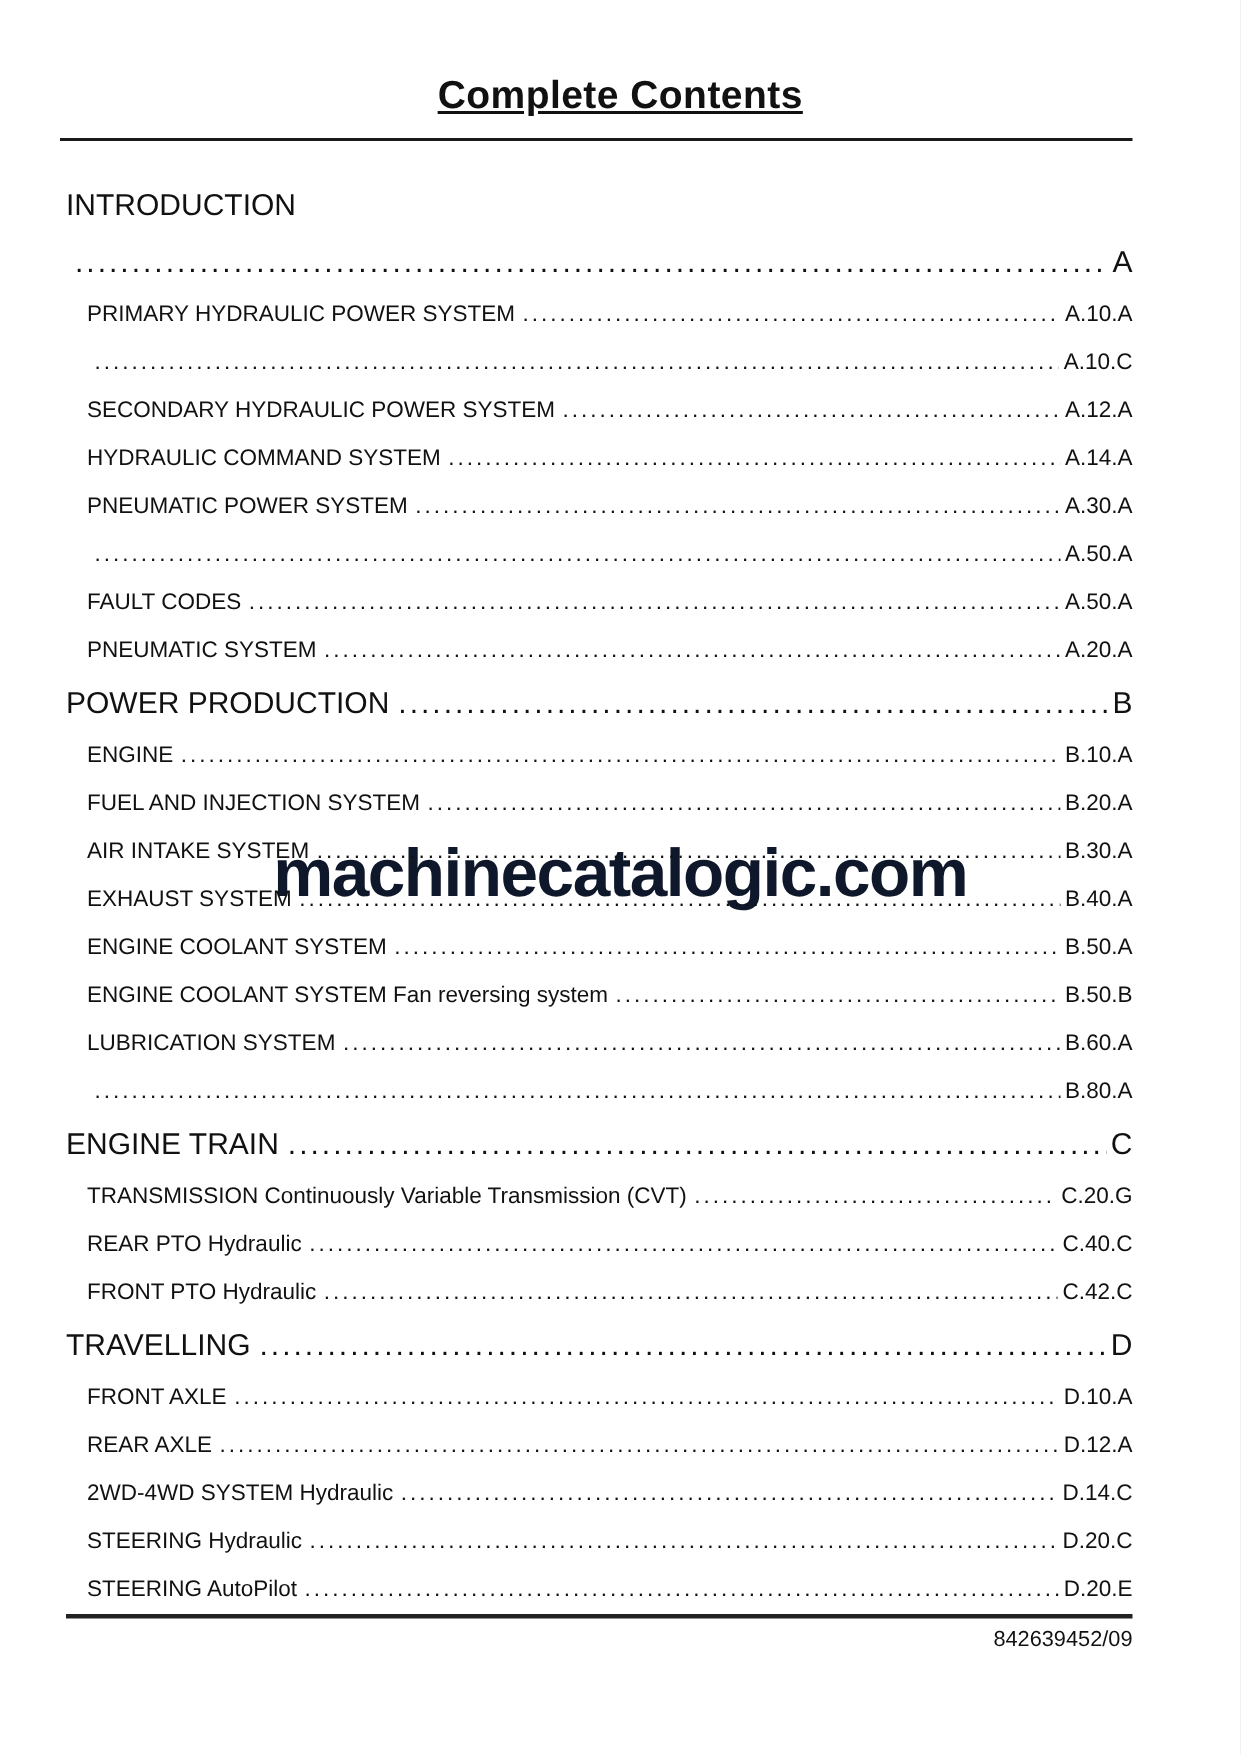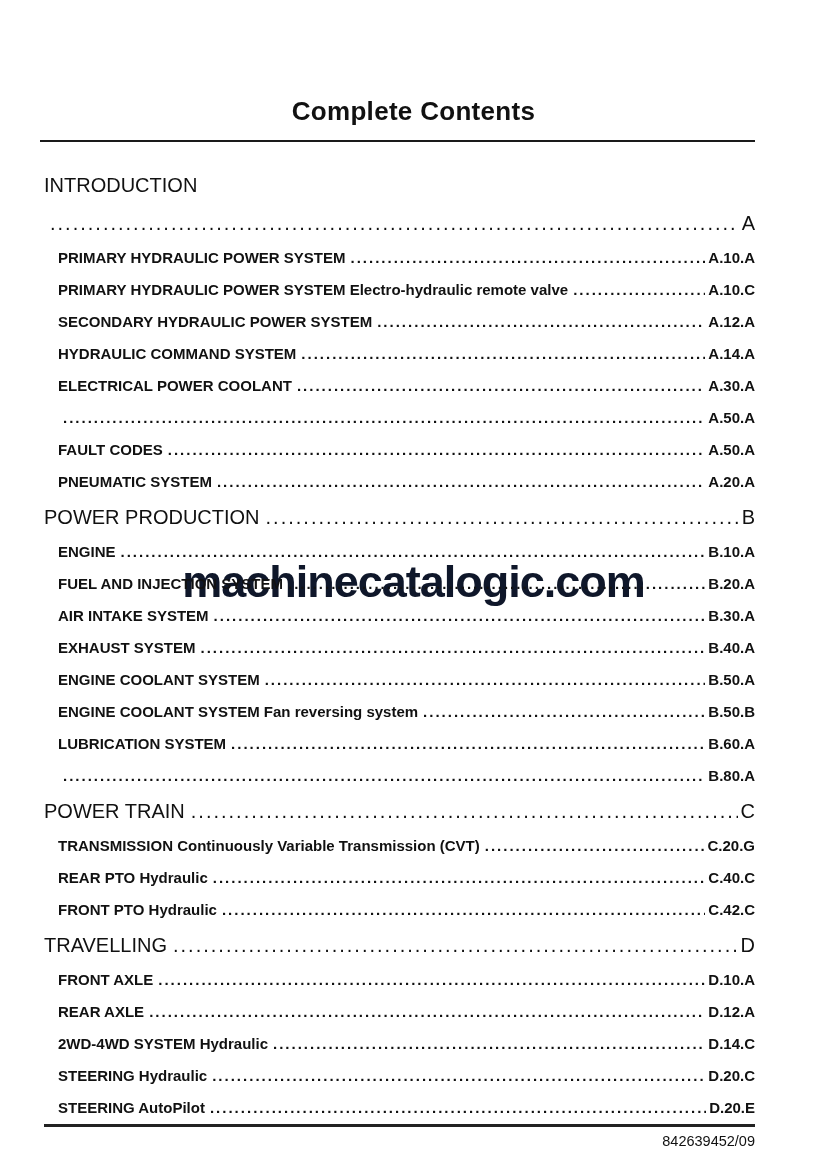--- a/index.html
+++ b/index.html
@@ -8,45 +8,45 @@
     width: 827px;
     height: 1170px;
     margin: 0 auto;
     background: #ffffff;
     font-family: "Liberation Sans", sans-serif;
     color: #111;
     overflow: hidden;
   }
   .content { position: relative; z-index: 1; }
   .title {
-    margin: 96px 40px 0 40px;
+    margin: 48px 40px 0 40px;
     text-align: center;
     font-size: 26px;
     font-weight: bold;
     letter-spacing: 0.3px;
     line-height: 30px;
+    text-decoration: underline;
   }
   .top-rule {
     margin: 14px 72px 0 40px;
     border-top: 2px solid #1a1a1a;
     height: 0;
   }
   .toc { margin: 24px 72px 0 44px; }
   .row { display: flex; align-items: flex-start; }
   .row.section {
     font-size: 20px;
     height: 38px;
     line-height: 38px;
   }
   .row.entry {
     font-size: 15px;
     height: 32px;
     line-height: 32px;
     padding-left: 14px;
-    font-weight: bold;
   }
   .label { flex: 0 0 auto; white-space: nowrap; }
   .leader {
     flex: 1 1 auto;
     overflow: hidden;
     white-space: nowrap;
     margin: 0 3px 0 5px;
     letter-spacing: 2px;
   }
   .row.section .leader { letter-spacing: 2px; margin-left: 6px; }
@@ -96,36 +96,35 @@
         <div class="row section">
           <span class="leader">............................................................................................................................................................................................................................</span>
           <span class="pagecode">A</span>
         </div>
         <div class="row entry">
           <span class="label">PRIMARY HYDRAULIC POWER SYSTEM</span>
           <span class="leader">............................................................................................................................................................................................................................</span>
           <span class="pagecode">A.10.A</span>
         </div>
         <div class="row entry">
-          <span class="label">PRIMARY HYDRAULIC POWER SYSTEM Electro-hydraulic remote valve</span>
           <span class="leader">............................................................................................................................................................................................................................</span>
           <span class="pagecode">A.10.C</span>
         </div>
         <div class="row entry">
           <span class="label">SECONDARY HYDRAULIC POWER SYSTEM</span>
           <span class="leader">............................................................................................................................................................................................................................</span>
           <span class="pagecode">A.12.A</span>
         </div>
         <div class="row entry">
           <span class="label">HYDRAULIC COMMAND SYSTEM</span>
           <span class="leader">............................................................................................................................................................................................................................</span>
           <span class="pagecode">A.14.A</span>
         </div>
         <div class="row entry">
-          <span class="label">ELECTRICAL POWER COOLANT</span>
+          <span class="label">PNEUMATIC POWER SYSTEM</span>
           <span class="leader">............................................................................................................................................................................................................................</span>
           <span class="pagecode">A.30.A</span>
         </div>
         <div class="row entry">
           <span class="leader">............................................................................................................................................................................................................................</span>
           <span class="pagecode">A.50.A</span>
         </div>
         <div class="row entry">
           <span class="label">FAULT CODES</span>
           <span class="leader">............................................................................................................................................................................................................................</span>
@@ -174,21 +173,21 @@
         <div class="row entry">
           <span class="label">LUBRICATION SYSTEM</span>
           <span class="leader">............................................................................................................................................................................................................................</span>
           <span class="pagecode">B.60.A</span>
         </div>
         <div class="row entry">
           <span class="leader">............................................................................................................................................................................................................................</span>
           <span class="pagecode">B.80.A</span>
         </div>
         <div class="row section">
-          <span class="label">POWER TRAIN</span>
+          <span class="label">ENGINE TRAIN</span>
           <span class="leader">............................................................................................................................................................................................................................</span>
           <span class="pagecode">C</span>
         </div>
         <div class="row entry">
           <span class="label">TRANSMISSION Continuously Variable Transmission (CVT)</span>
           <span class="leader">............................................................................................................................................................................................................................</span>
           <span class="pagecode">C.20.G</span>
         </div>
         <div class="row entry">
           <span class="label">REAR PTO Hydraulic</span>

